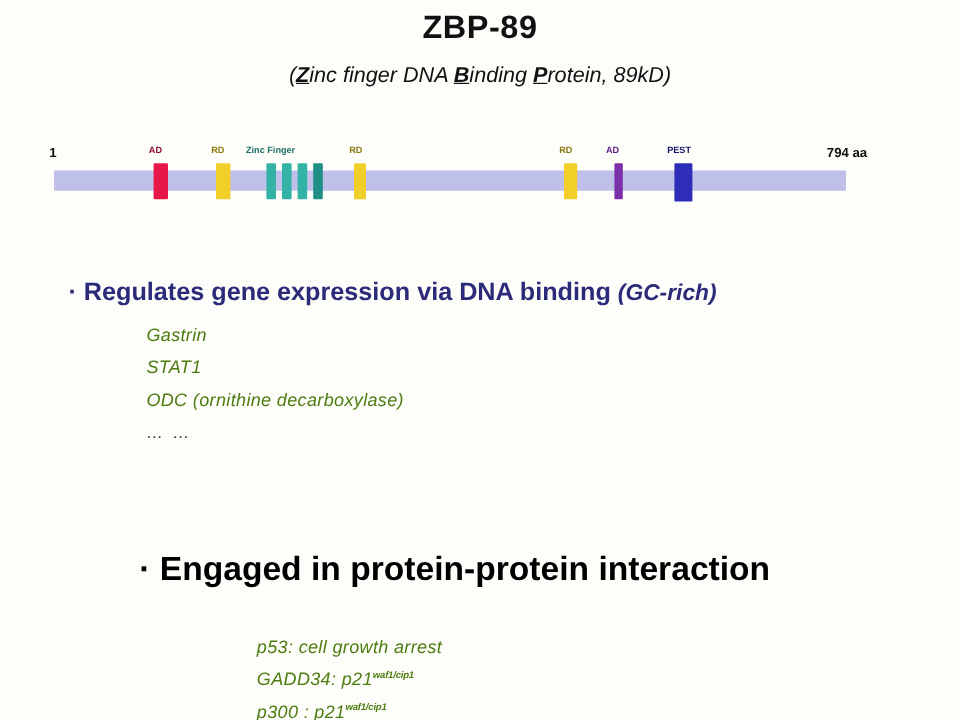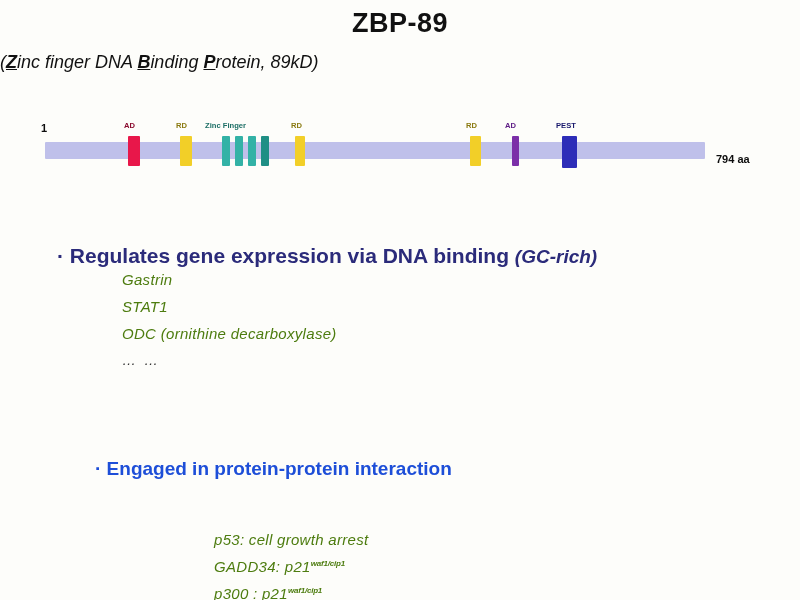--- a/index.html
+++ b/index.html
@@ -30,20 +30,21 @@
     font-weight: bold;
     font-size: 27px;
     letter-spacing: 0.5px;
     color: #111111;
   }
   .subtitle {
     position: absolute;
     top: 52px;
     left: 0;
     width: 800px;
+    text-align: center;
     font-family: "Liberation Sans", sans-serif;
     font-style: italic;
     font-size: 18px;
     color: #111111;
   }
   .subtitle u {
     text-decoration: underline;
     font-weight: bold;
   }
   
@@ -64,21 +65,21 @@
     border-radius: 1px;
   }
   .term-label {
     position: absolute;
     font-size: 11px;
     font-weight: bold;
     color: #0d0d0d;
     white-space: nowrap;
   }
   .n-term { left: 41px; top: 12px; }
-  .c-term { left: 716px; top: 12px; margin-top: 31px; }
+  .c-term { left: 689px; top: 12px; }
 
   .feat {
     position: absolute;
     top: 26px;
     border-radius: 1px;
   }
   .feat-label {
     position: absolute;
     top: 11px;
     font-size: 8px;
@@ -89,33 +90,32 @@
   }
   
   .bullet1 {
     position: absolute;
     left: 57px;
     top: 232px;
     font-size: 21px;
     font-weight: bold;
     color: #2b2b7a;
     white-space: nowrap;
-    margin-top: 12px;
   }
   .bullet1 .paren {
     font-style: italic;
     font-size: 19px;
   }
   .bullet2 {
     position: absolute;
-    left: 95px;
+    left: 116px;
     top: 458px;
-    font-size: 19px;
-    font-weight: bold;
-    color: #1d4ed8;
+    font-size: 28px;
+    font-weight: bold;
+    color: #000000;
     white-space: nowrap;
   }
   .sublist1 {
     position: absolute;
     left: 122px;
     top: 271px;
     width: 420px;
   }
   .sublist2 {
     position: absolute;

